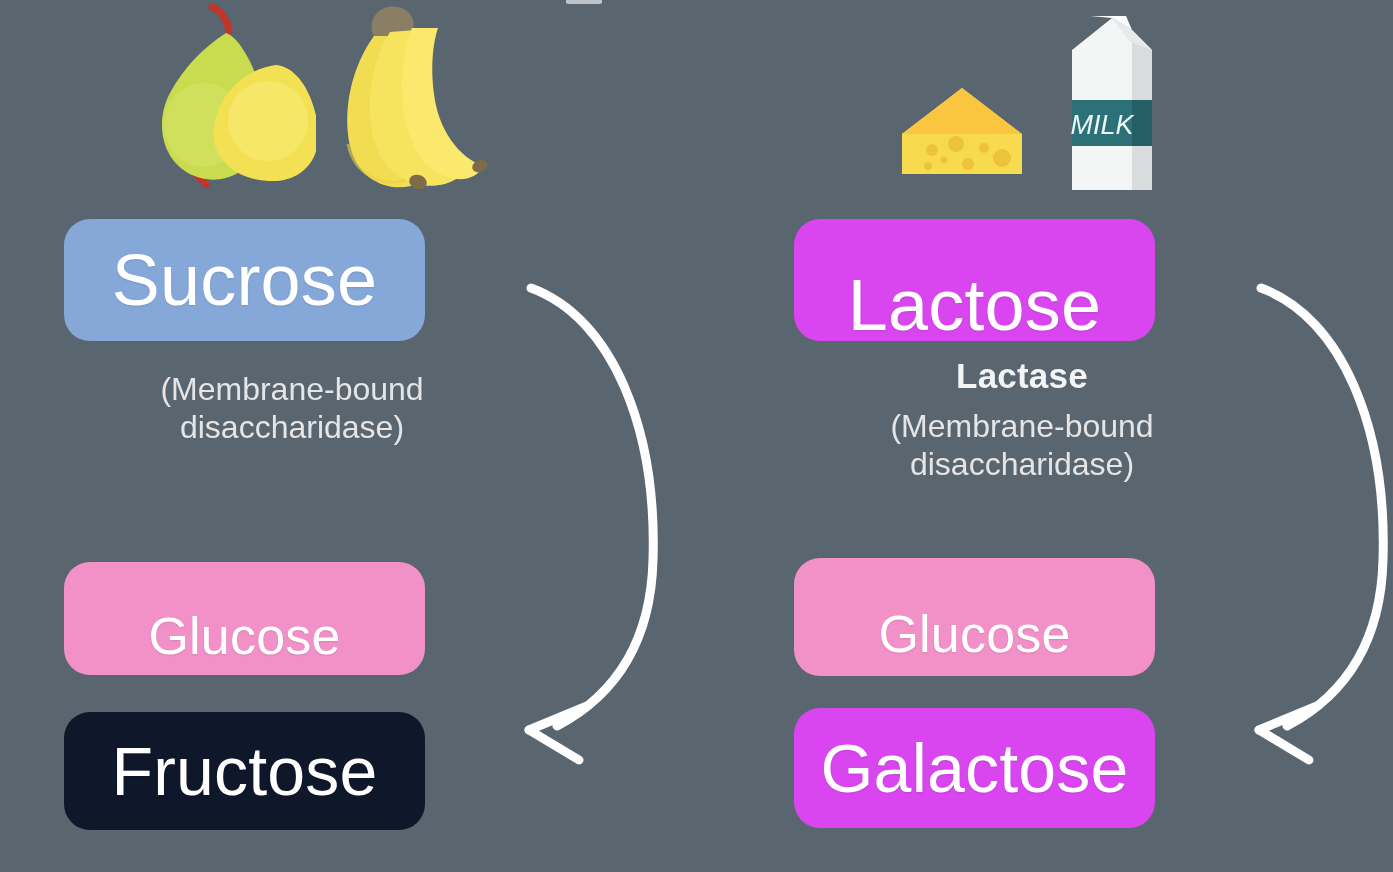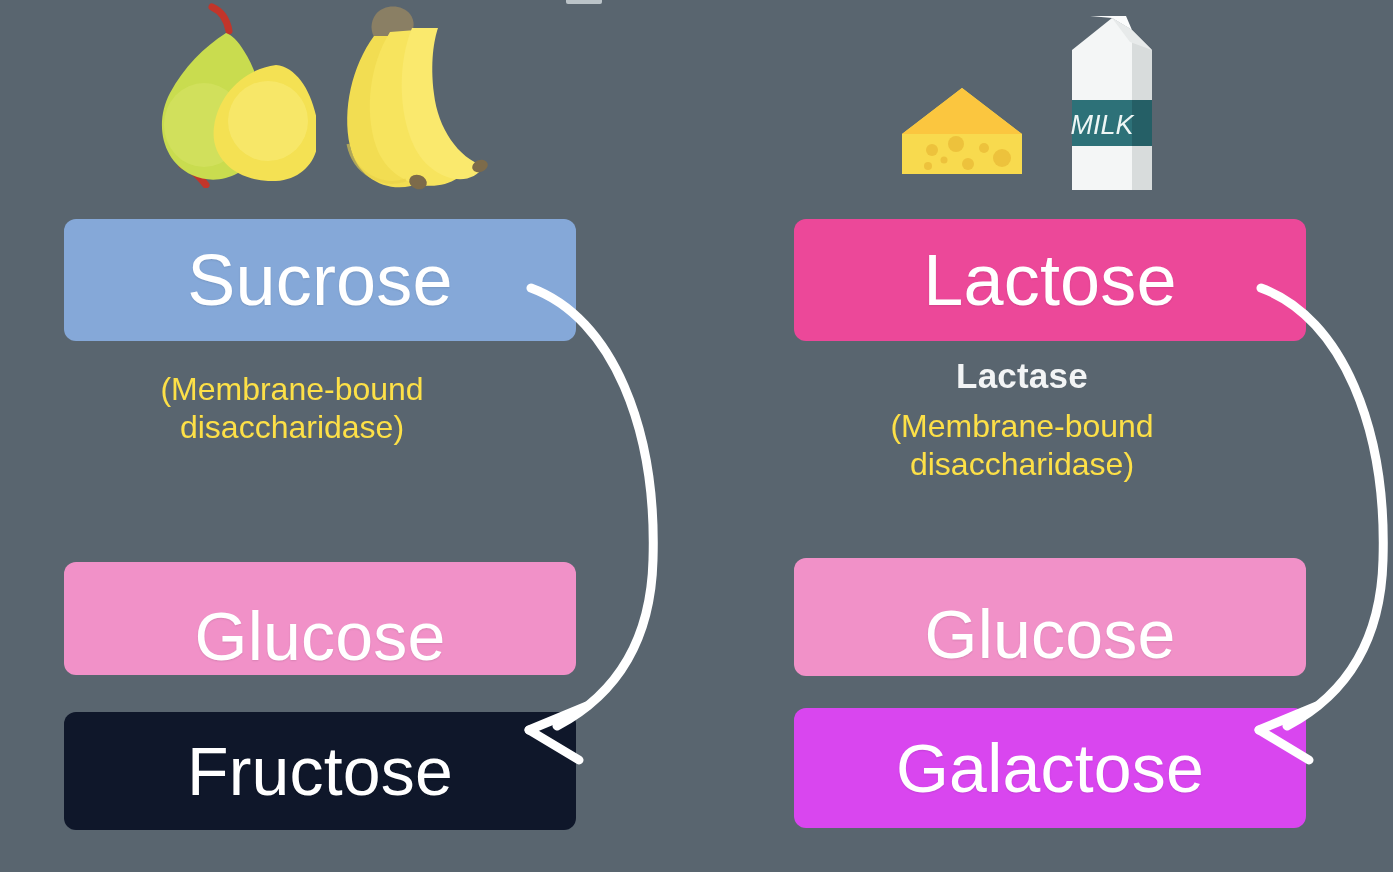--- a/index.html
+++ b/index.html
@@ -42,40 +42,40 @@
 
   .food-icon {
     position: absolute;
     bottom: 14px;
   }
 
   
   .box {
     position: absolute;
     left: 0;
-    width: 512px;
-    border-radius: 12px;
+    width: 361px;
+    border-radius: 26px;
     display: flex;
     align-items: center;
     justify-content: center;
     box-sizing: border-box;
   }
   .box-label {
     color: #ffffff;
     font-weight: 400;
     letter-spacing: 0.2px;
     line-height: 1;
     text-shadow: 0 1px 2px rgba(0,0,0,0.10);
   }
 
   .box.substrate { top: 219px; height: 122px; }
   .box.substrate .box-label { font-size: 72px; }
 
   .box.product-a { top: 562px; height: 113px; }
-  .box.product-a .box-label { font-size: 68px; margin-top: 34px; }
+  .box.product-a .box-label { font-size: 52px; margin-top: 34px; }
 
   .box.product-b { top: 712px; height: 118px; }
   .box.product-b .box-label { font-size: 68px; }
 
   .right .box.product-a { top: 558px; height: 118px; }
   .right .box.product-b { top: 708px; height: 120px; }
 
   
   .enzyme {
     position: absolute;
@@ -89,21 +89,21 @@
     font-size: 35px;
     font-weight: bold;
     line-height: 1.06;
     color: #f2f4f5;
     letter-spacing: 0.2px;
   }
   .enzyme-desc {
     font-size: 32px;
     font-weight: 400;
     line-height: 1.18;
-    color: #fde047;
+    color: #e5e5e5;
     margin-top: 14px;
   }
   .enzyme-desc span { display: block; }
 
   
   .arrow-svg {
     position: absolute;
     top: 0;
     pointer-events: none;
     overflow: visible;
@@ -213,21 +213,21 @@
           <path d="M68 18 L88 38 L88 178 L68 178 Z" fill="#d8dcdc"></path>
           <path d="M26 4 L62 4 L68 18 L48 6 Z" fill="#fbfcfc"></path>
           <path d="M48 6 L68 18 L88 38 L66 30 Z" fill="#e7eaea"></path>
           <rect x="8" y="88" width="60" height="46" fill="#2d7178"></rect>
           <rect x="68" y="88" width="20" height="46" fill="#255f66"></rect>
           <text x="38" y="122" font-family="'Liberation Sans', sans-serif" font-size="27" font-weight="400" fill="#eef6f5" text-anchor="middle">MILK</text>
         </svg>
       </div>
     </div>
 
-    <div class="box substrate" style="background:#ec4899;">
+    <div class="box substrate" style="background:#d946ef;align-items:flex-end;">
       <span class="box-label">Lactose</span>
     </div>
 
     <div class="enzyme">
       <div class="enzyme-name">Lactase</div>
       <div class="enzyme-desc">
         <span>(Membrane-bound</span>
         <span>disaccharidase)</span>
       </div>
     </div>

